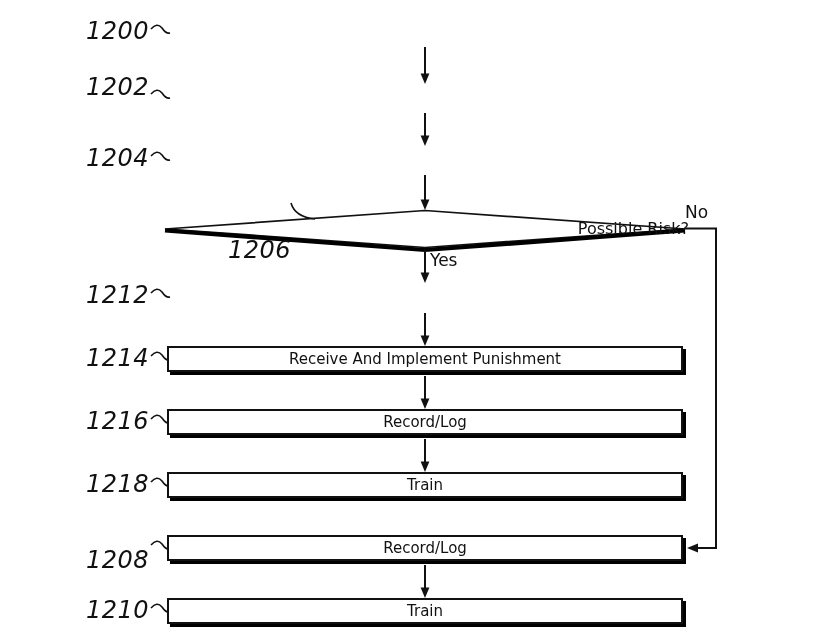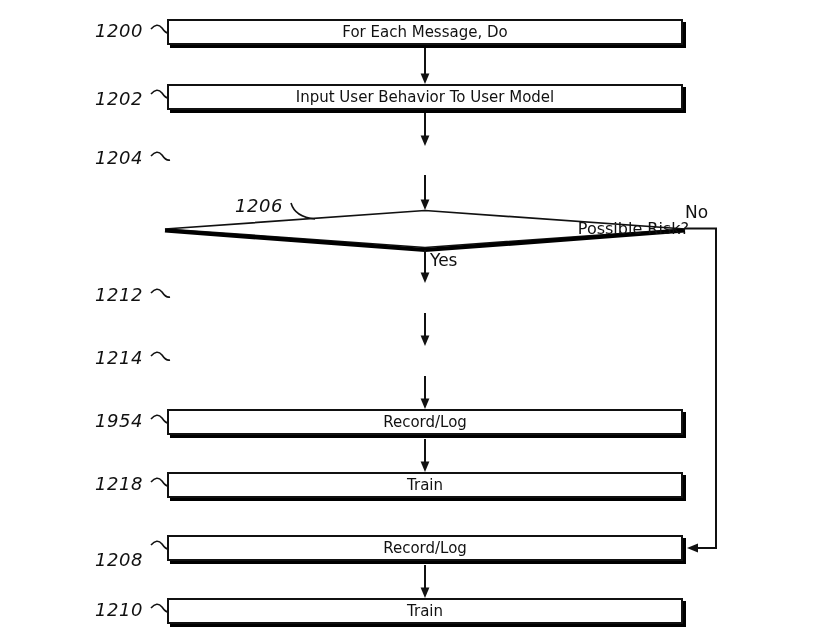--- a/index.html
+++ b/index.html
@@ -23,27 +23,27 @@
     box-shadow:3px 3px 0 #000000;
     text-align:center;
     line-height:22px;
     font-size:15px;
     white-space:nowrap;
   }
   .ref {
     position:absolute;
     left:86px; width:66px;
     font-style:italic;
-    font-size:18px;
+    font-size:24px;
     line-height:20px;
-    text-align:center;
+    text-align:left;
     letter-spacing:0.5px;
     white-space:nowrap;
   }
-  .ref.decision-ref { left:228px; width:62px; }
+  .ref.decision-ref { left:228px; width:62px;margin-top:44px; }
   .decision-text {
     position:absolute;
     left:173px; width:516px; top:221px;
     text-align:right;
     font-size:16px;
     line-height:16px;
     white-space:nowrap;
   }
   .branch {
     position:absolute;
@@ -111,36 +111,35 @@
       <path d="M291 203 q4 14 24 16"></path>
       <path d="M151 293 q6 -7 11 -1 q4 6 8 5"></path>
       <path d="M151 356 q6 -7 11 -1 q4 6 8 5"></path>
       <path d="M151 419 q6 -7 11 -1 q4 6 8 5"></path>
       <path d="M151 482 q6 -7 11 -1 q4 6 8 5"></path>
       <path d="M151 545 q6 -7 11 -1 q4 6 8 5"></path>
       <path d="M151 608 q6 -7 11 -1 q4 6 8 5"></path>
     </g>
   </svg>
 
-  <div class="box" style="top:19px">For Each Message, Do</div>
-  <div class="box" style="top:84px">Input User Behavior To User Model</div>
+  <div class="box" style="top:346px">Receive And Implement Punishment</div>
   <div class="box" style="top:409px">Record/Log</div>
   <div class="box" style="top:472px">Train</div>
   <div class="box" style="top:535px">Record/Log</div>
   <div class="box" style="top:598px">Train</div>
 
   <div class="decision-text">Possible Risk?</div>
 
   <div class="ref" style="top:21px">1200</div>
-  <div class="ref" style="top:89px">1202</div>
+  <div class="ref" style="top:77px">1202</div>
   <div class="ref" style="top:148px">1204</div>
   <div class="ref decision-ref" style="top:196px">1206</div>
   <div class="ref" style="top:285px">1212</div>
   <div class="ref" style="top:348px">1214</div>
-  <div class="ref" style="top:411px">1954</div>
+  <div class="ref" style="top:411px">1216</div>
   <div class="ref" style="top:474px">1218</div>
   <div class="ref" style="top:550px">1208</div>
   <div class="ref" style="top:600px">1210</div>
 
   <div class="branch branch-yes">Yes</div>
   <div class="branch branch-no">No</div>
 
 </div>
 
 </body></html>

